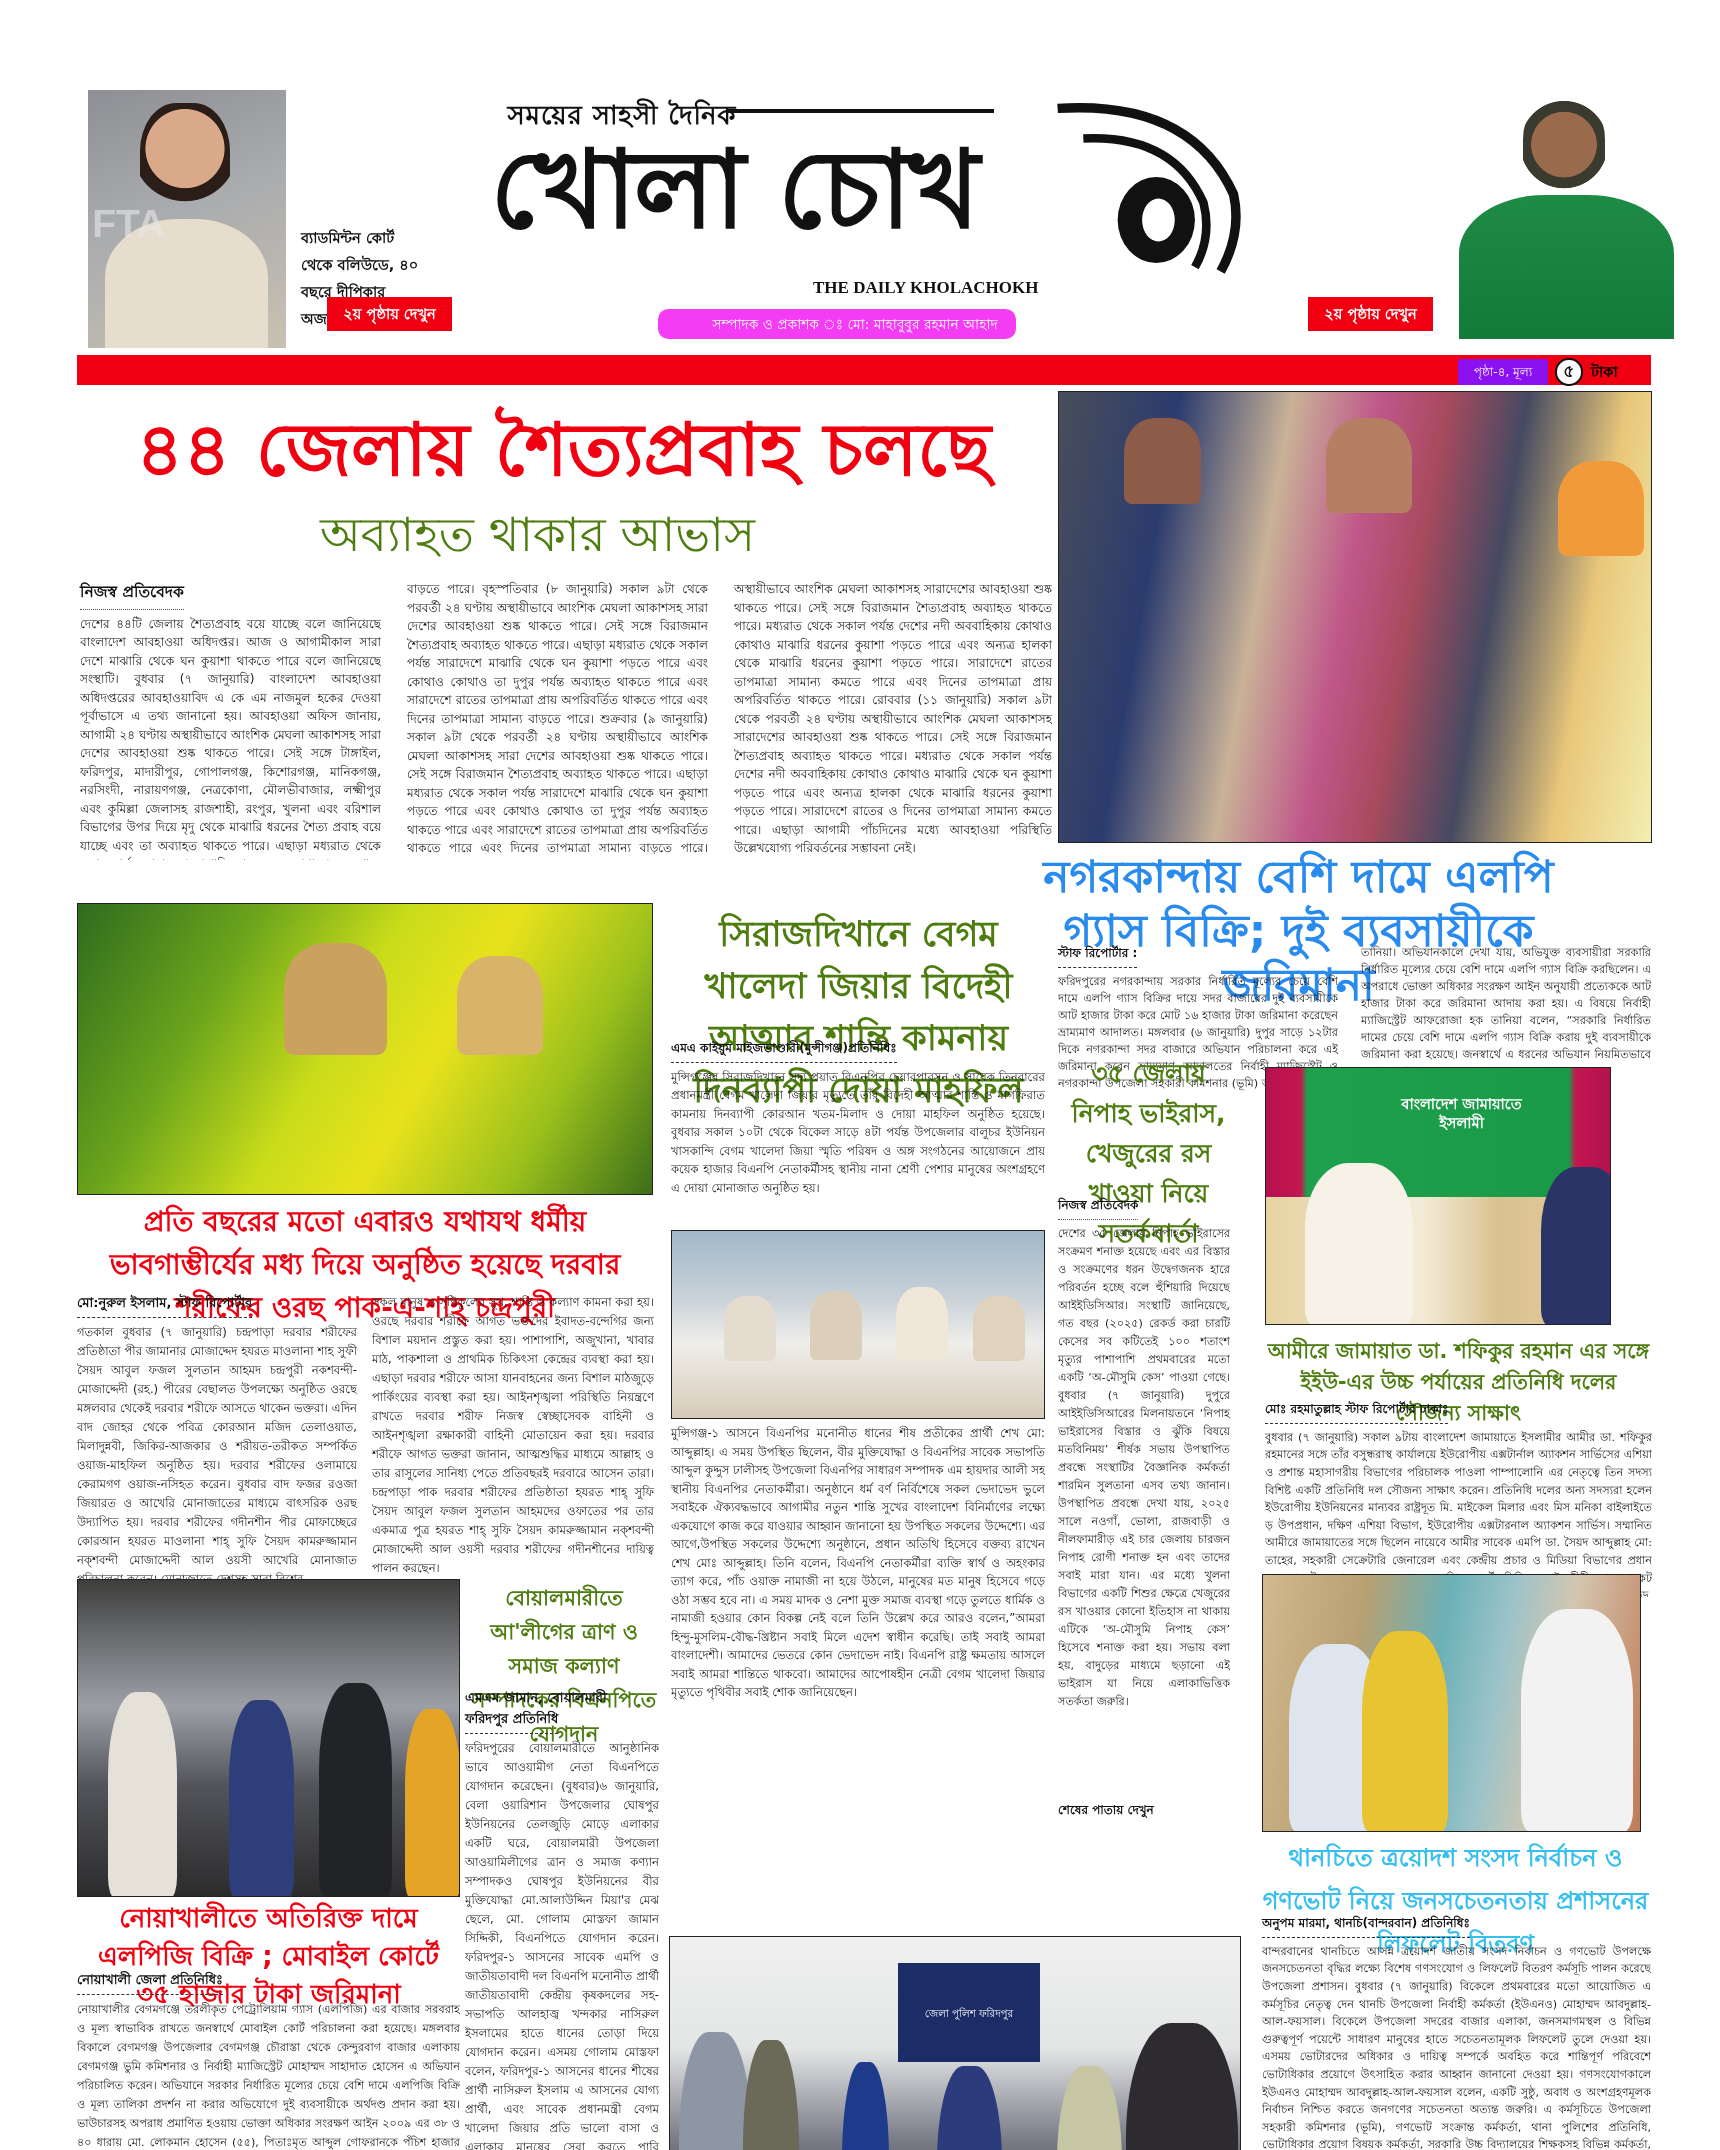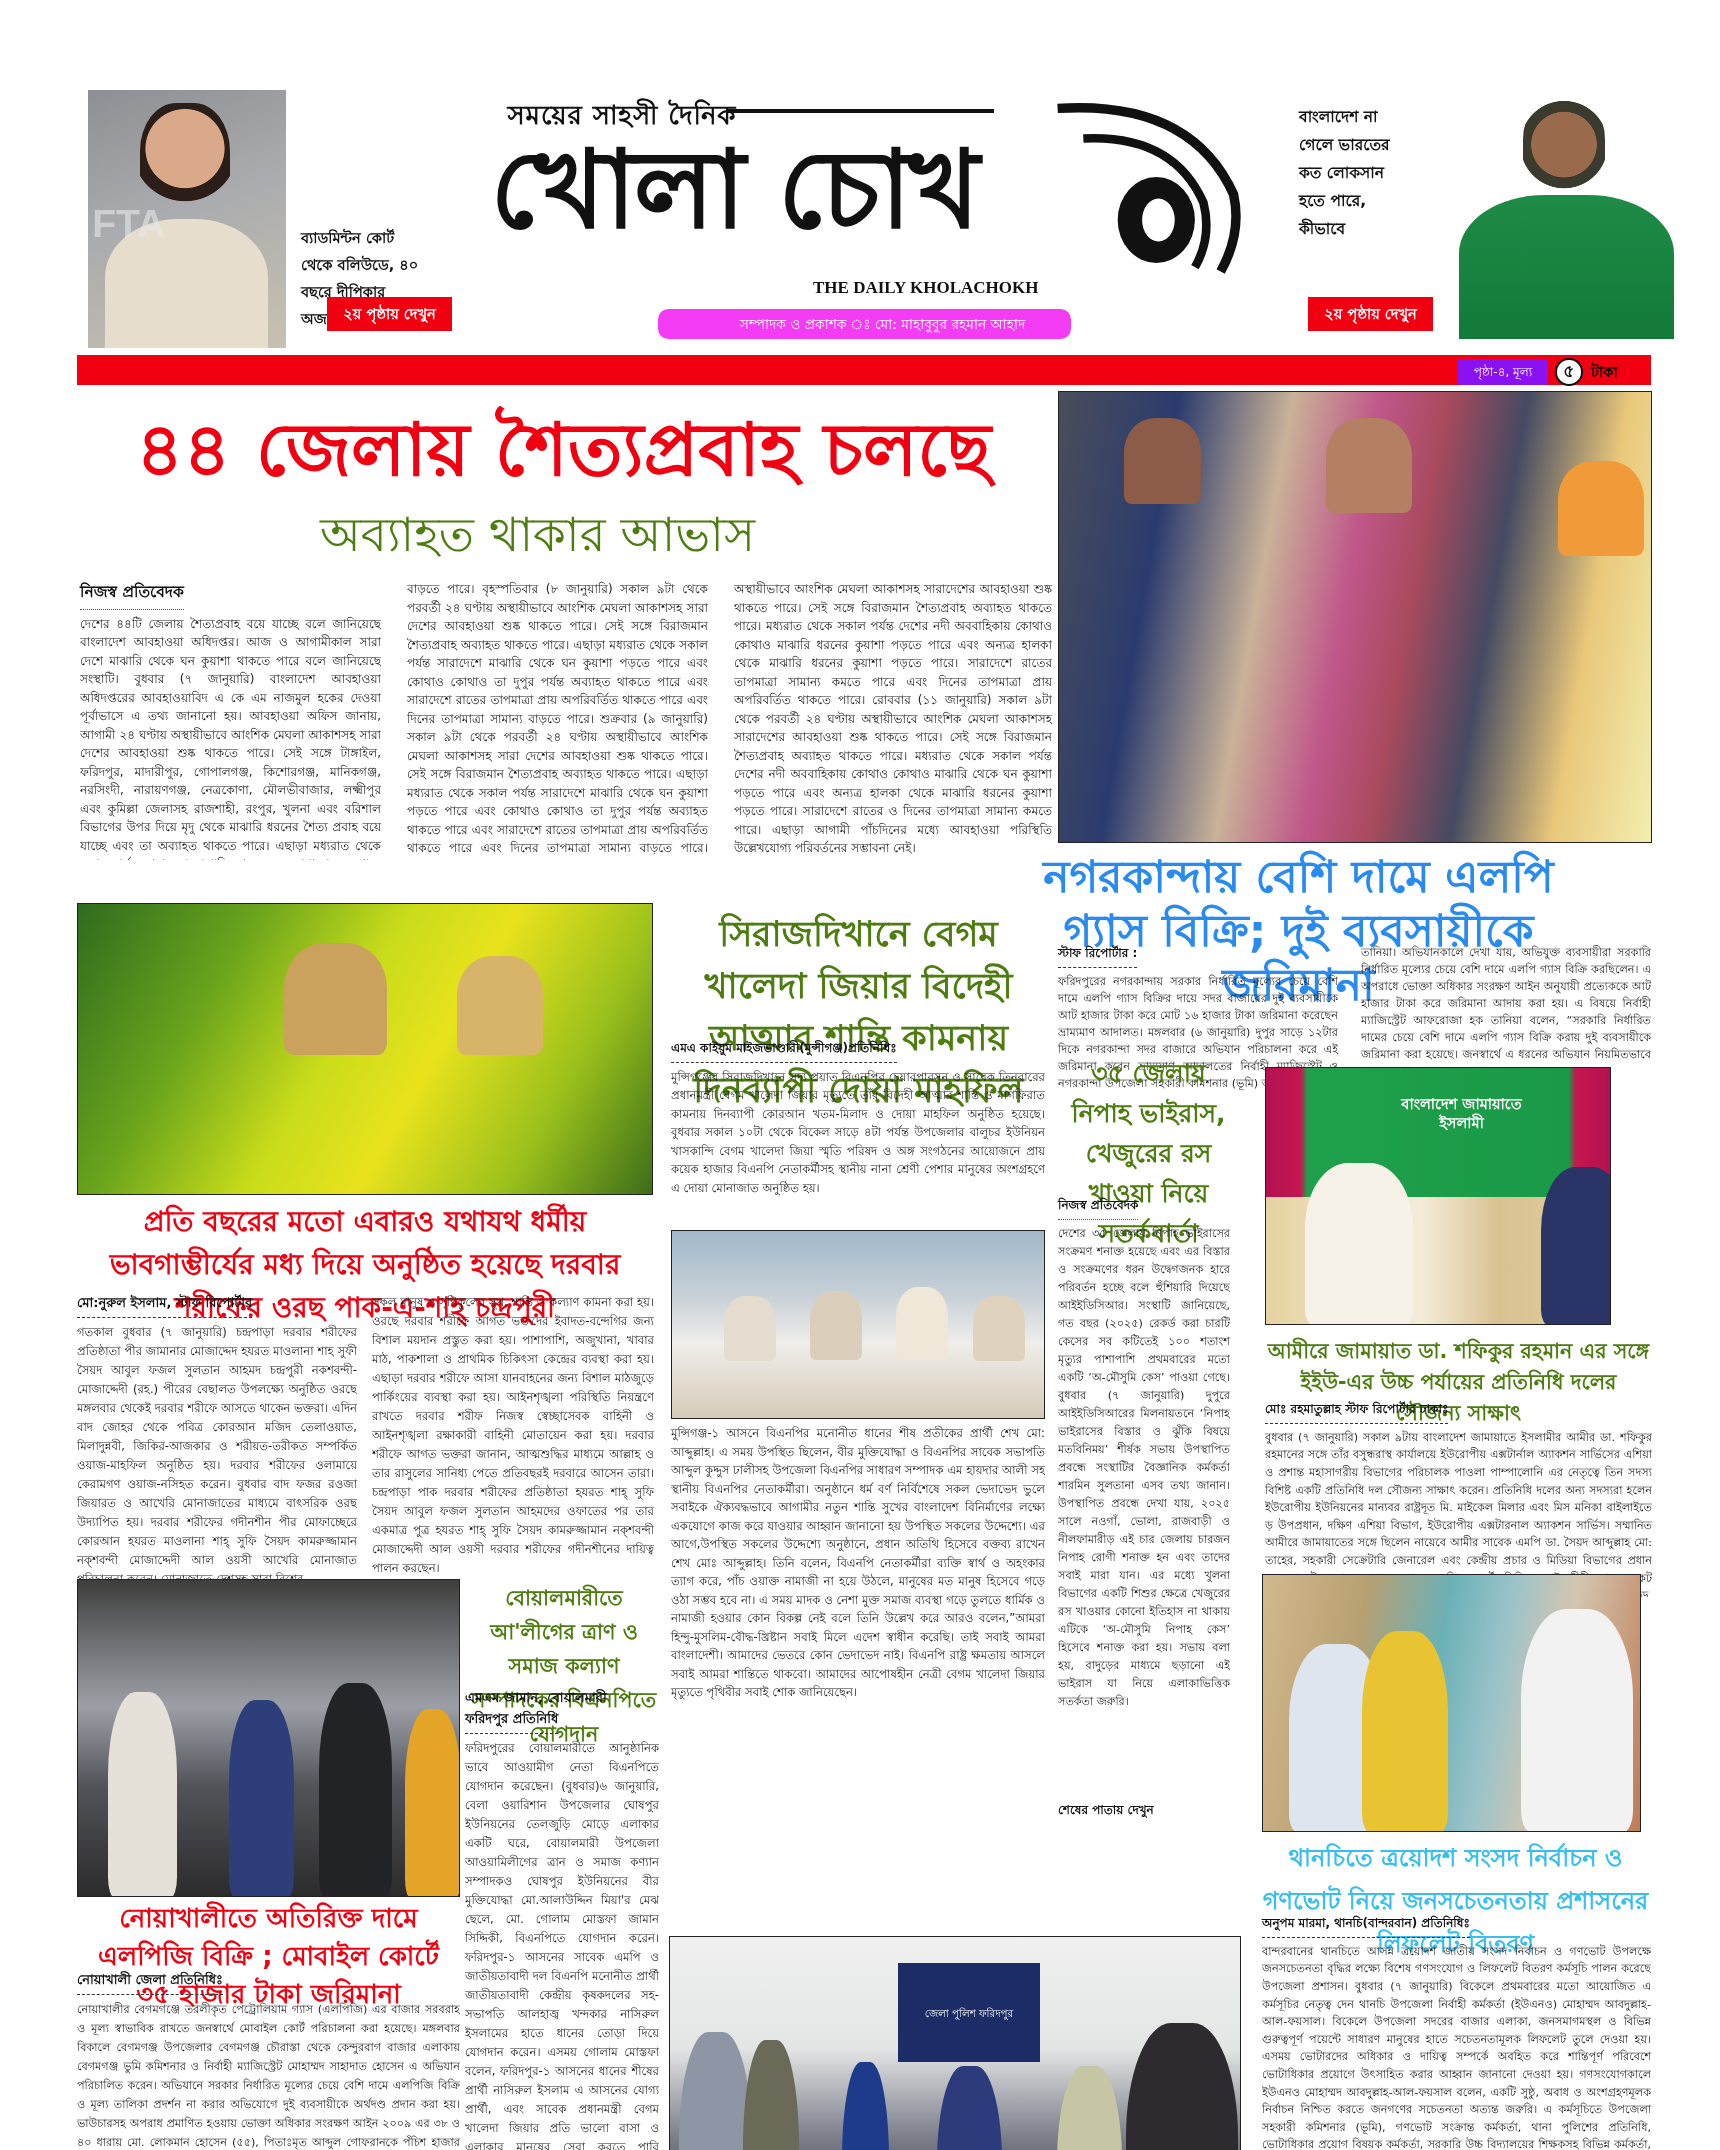--- a/index.html
+++ b/index.html
@@ -39,23 +39,22 @@
     <div class="abs" style="left:563px;top:8.6px;width:206px;height:185px;">
       <svg width="206" height="185" viewBox="0 0 480 430">
         <path d="M20 40 Q330 20 430 240 Q450 330 400 420" fill="none" stroke="#111" stroke-width="22"></path>
         <path d="M80 110 Q290 100 360 260 Q380 340 340 410" fill="none" stroke="#111" stroke-width="20"></path>
         <ellipse cx="250" cy="300" rx="90" ry="100" fill="#111"></ellipse>
         <ellipse cx="255" cy="300" rx="38" ry="50" fill="#fff"></ellipse>
       </svg>
     </div>
     <div class="abs" style="left:327px;top:196px;font-size:17px;font-weight:bold;color:#111;font-family:'Liberation Serif',serif;">THE DAILY KHOLACHOKH</div>
   </div>
-  <div class="abs" style="left:658px;top:309px;width:413px;height:30px;background:#f53cf5;color:#fff;border-radius:10.3px;font-size:13.8px;line-height:30px;text-align:center;padding-left:36px;">সম্পাদক ও প্রকাশক ঃ মো: মাহাবুবুর রহমান আহাদ</div>
+  <div class="abs" style="left:658px;top:309px;width:358px;height:30px;background:#f53cf5;color:#fff;border-radius:10.3px;font-size:13.8px;line-height:30px;text-align:center;padding-left:36px;">সম্পাদক ও প্রকাশক ঃ মো: মাহাবুবুর রহমান আহাদ</div>
 
-  <div class="abs" style="left:1299px;top:103px;width:116px;font-size:15.5px;line-height:28px;font-weight:bold;color:#111;">বাংলাদেশ না গেলে ভারতের কত লোকসান হতে পারে, কীভাবে</div>
   <div class="abs" style="left:1308px;top:297px;width:125px;height:34px;background:#f00010;color:#fff;font-size:14.6px;line-height:34px;text-align:center;font-weight:bold;">২য় পৃষ্ঠায় দেখুন</div>
   <div class="abs" style="left:1450px;top:92px;width:232px;height:247px;background:#ffffff;overflow:hidden;">
     <div class="person" style="left:73px;top:4.3px;width:82px;height:108px;background:radial-gradient(circle at 50% 45%,#9a6a4d 0 45%,#3a3a2e 46% 60%,transparent 61%);"></div>
     <div class="abs" style="left:8.6px;top:103px;width:215px;height:146px;background:linear-gradient(180deg,#1e8b46,#137a3a);border-radius:40% 40% 0 0;"></div>
   </div>
 </div>
 
 <div class="abs" style="left:77px;top:355px;width:1574px;height:30px;background:#f00010;">
   <div class="abs" style="left:1381px;top:4.3px;width:90px;height:26px;background:#8a12f0;color:#fff;border-radius:2px;font-size:12px;line-height:26px;text-align:center;">পৃষ্ঠা-৪, মূল্য</div>
   <div class="abs" style="left:1478px;top:3.4px;width:27.5px;height:27.5px;border:2.2px solid #111;border-radius:50%;background:#fff;color:#111;font-size:17px;line-height:23px;text-align:center;font-weight:bold;">৫</div>

